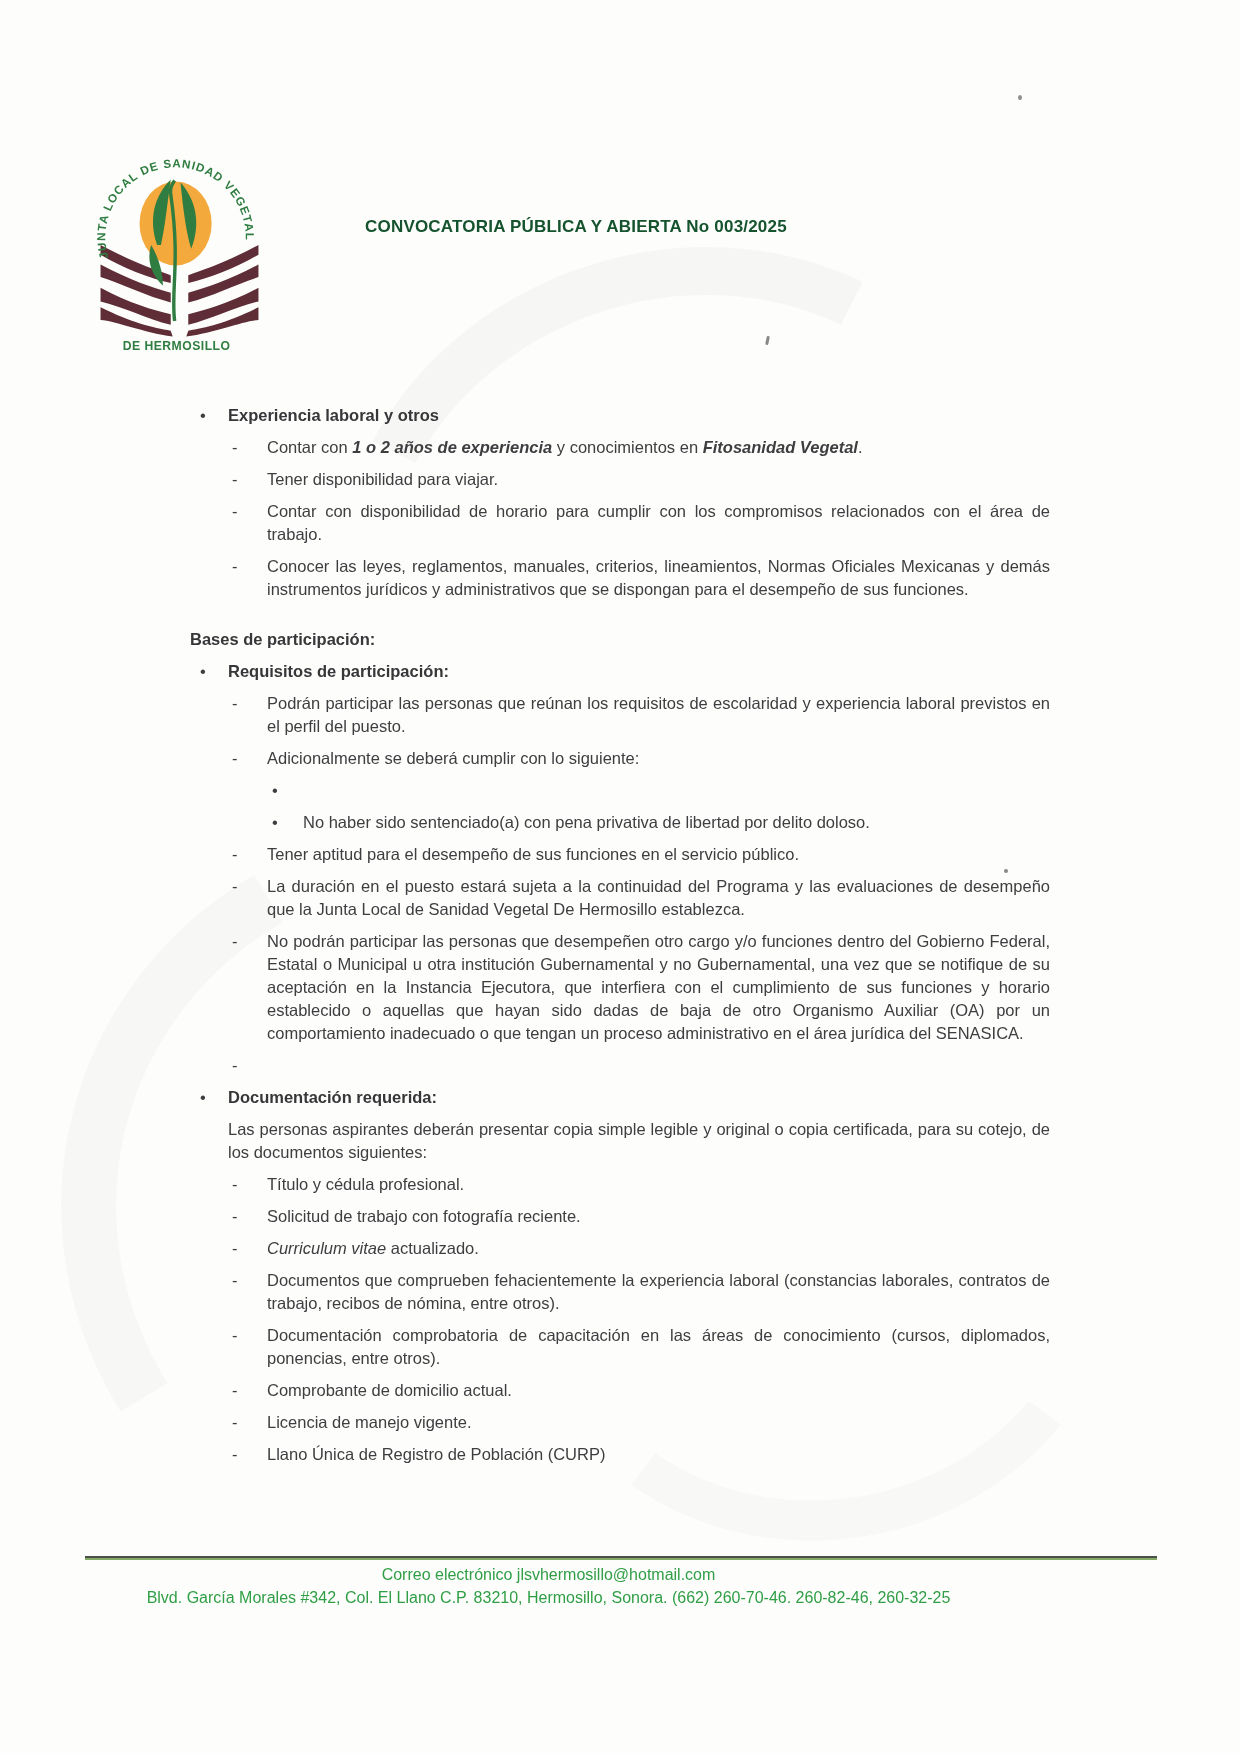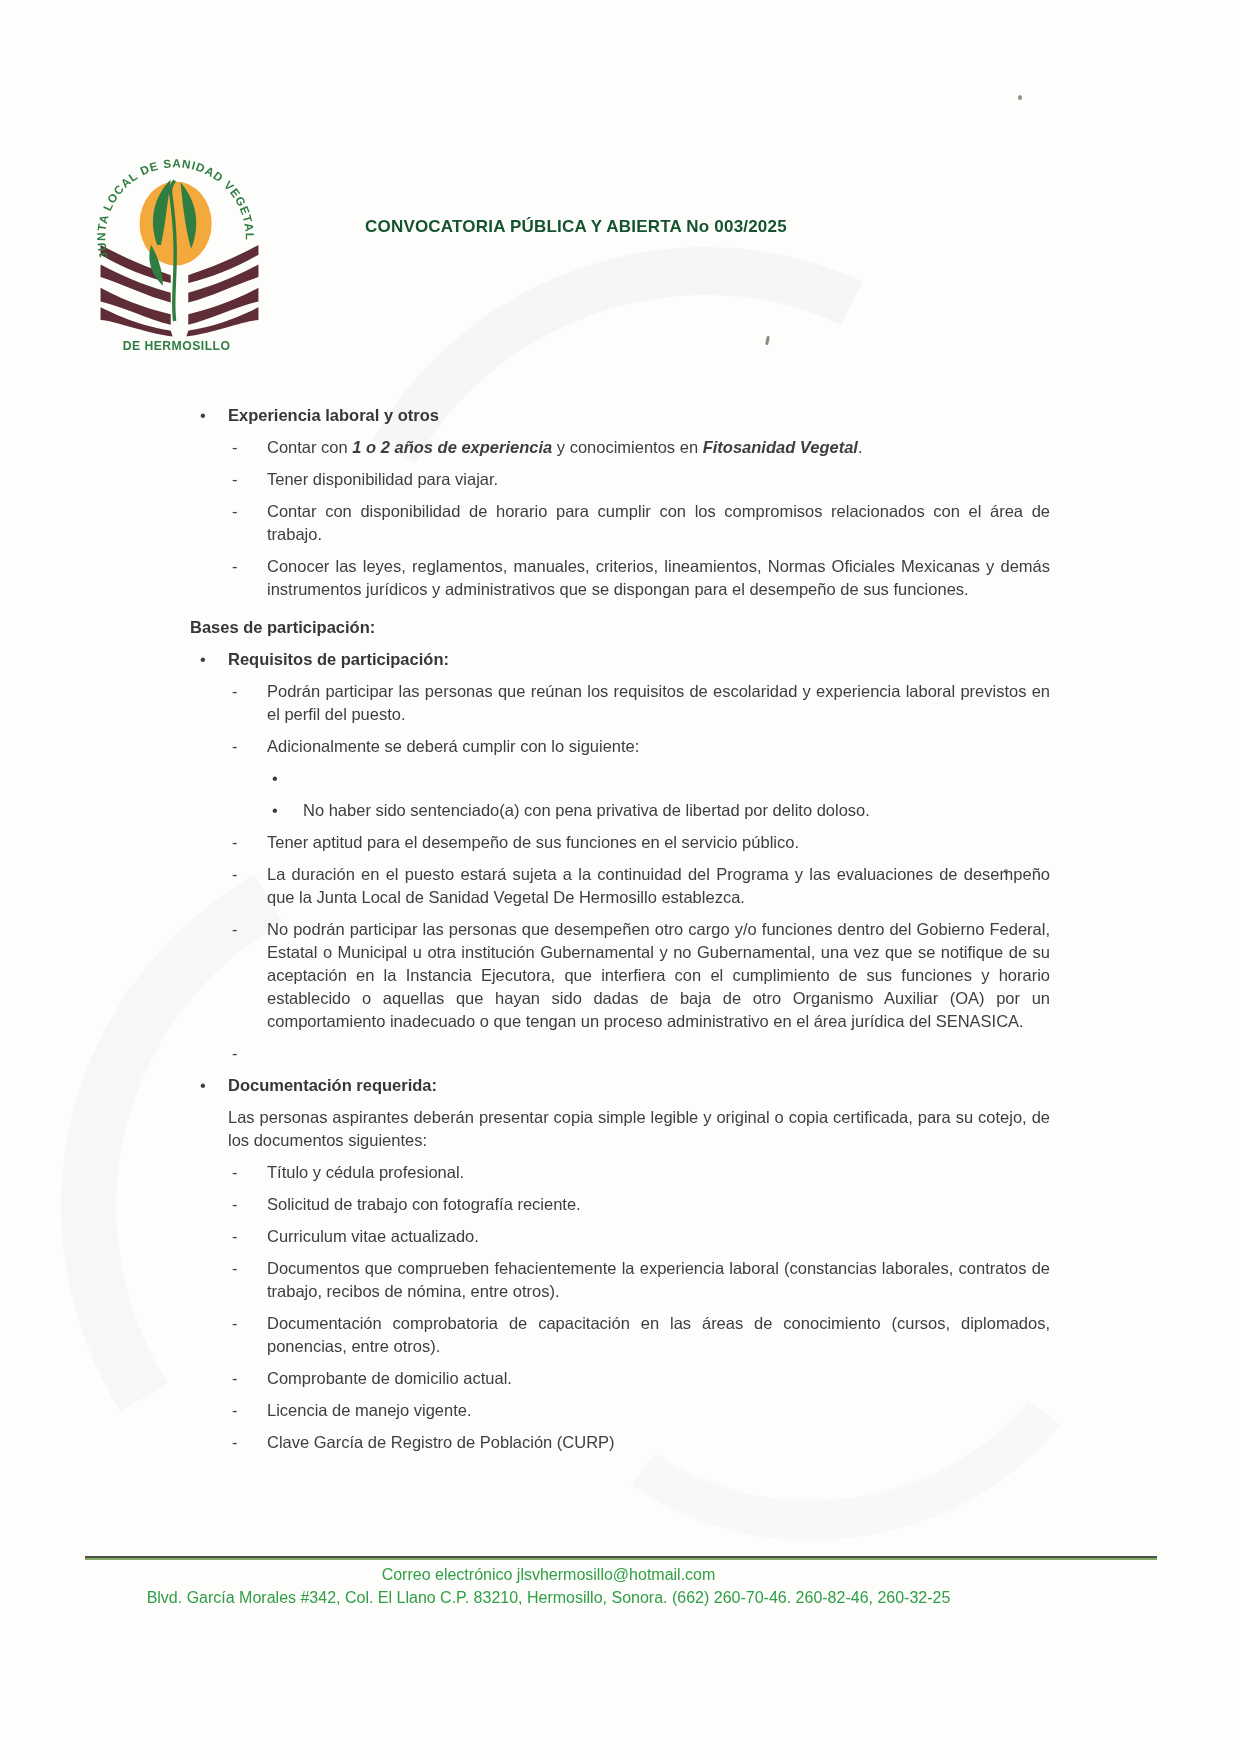--- a/index.html
+++ b/index.html
@@ -41,35 +41,35 @@
   }
   .row { display:flex; margin-bottom:9px; }
   .mk  { flex:0 0 auto; }
   .tx  { margin:0; flex:1 1 auto; }
   .just { text-align:justify; }
 
   .b1  { }                       
   .b1 .mk { width:38px; padding-left:10px; box-sizing:border-box; }
   .b1 .tx { font-weight:bold; color:#373739; }
 
-  .p0 .tx { font-weight:bold; color:#373739; }   
+  .p0 .tx { font-weight:bold; color:#373739;margin-top:12px; }   
 
   .dash { padding-left:42px; }
   .dash .mk { width:35px; }
 
   .sub { padding-left:82px; }
   .sub .mk { width:31px; }
 
   .intro { padding-left:38px;align-items:center; }
 
   .mt15 { margin-top:15px; } .mt8 { margin-top:8px; }
   .mt6  { margin-top:6px; }  .mt4 { margin-top:4px; } .mt2 { margin-top:2px; }
 
   .bi { font-weight:bold; font-style:italic; }
-  .it { }
+  .it { font-style:italic; }
 
   .rule {
     position:absolute; left:85px; top:1556px; width:1072px;
     height:2px; background:#4b4e49; border-bottom:2px solid #84aa64;
   }
   .footer {
     position:absolute; left:0; top:1563px; width:1097px;
     text-align:center; color:#2f9e45; font-size:16px; line-height:23px;
   }
 </style>
@@ -225,21 +225,21 @@
       <p class="tx">Comprobante de domicilio actual.</p>
     </div>
 
     <div class="row dash mt4">
       <span class="mk">-</span>
       <p class="tx">Licencia de manejo vigente.</p>
     </div>
 
     <div class="row dash">
       <span class="mk">-</span>
-      <p class="tx">Clave García de Registro de Población (CURP)</p>
+      <p class="tx">Llano Única de Registro de Población (CURP)</p>
     </div>
 
   </div>
 
   <div class="rule"></div>
   <div class="footer">
     <div>Correo electrónico jlsvhermosillo@hotmail.com</div>
     <div>Blvd. García Morales #342, Col. El Llano C.P. 83210, Hermosillo, Sonora.  (662) 260-70-46. 260-82-46, 260-32-25</div>
   </div>
 

